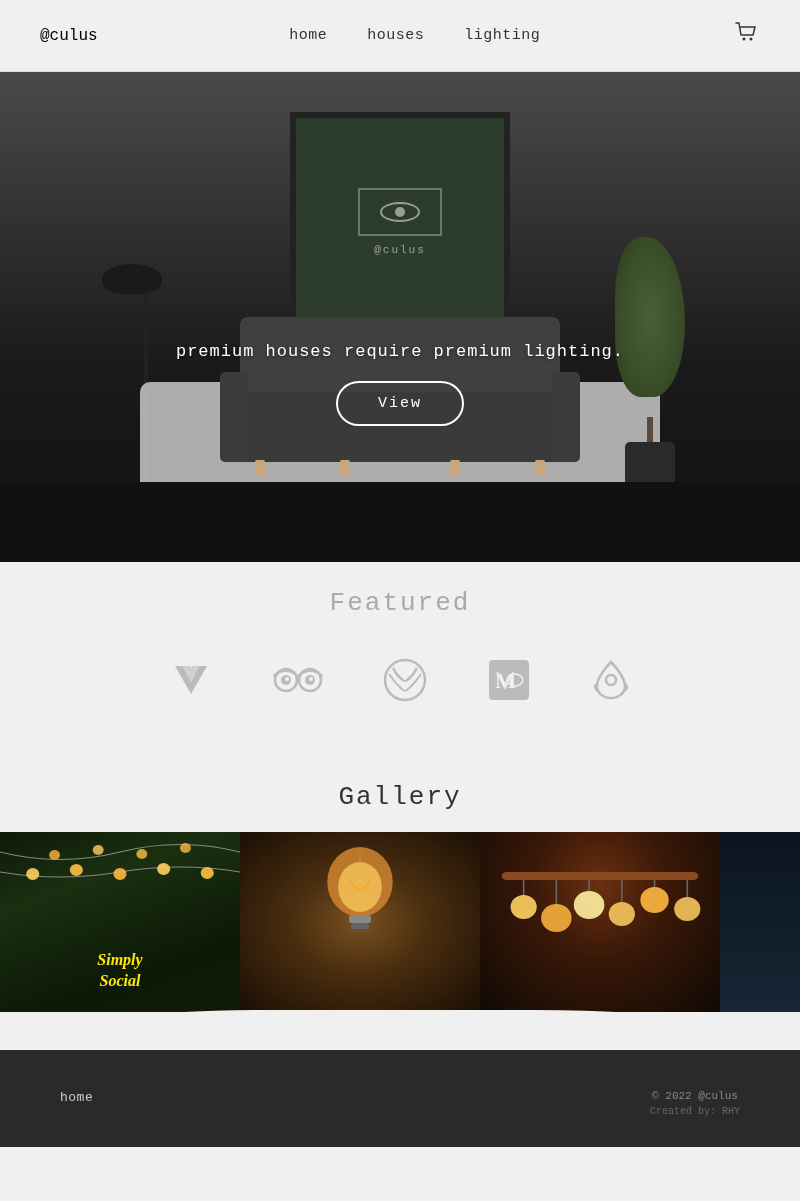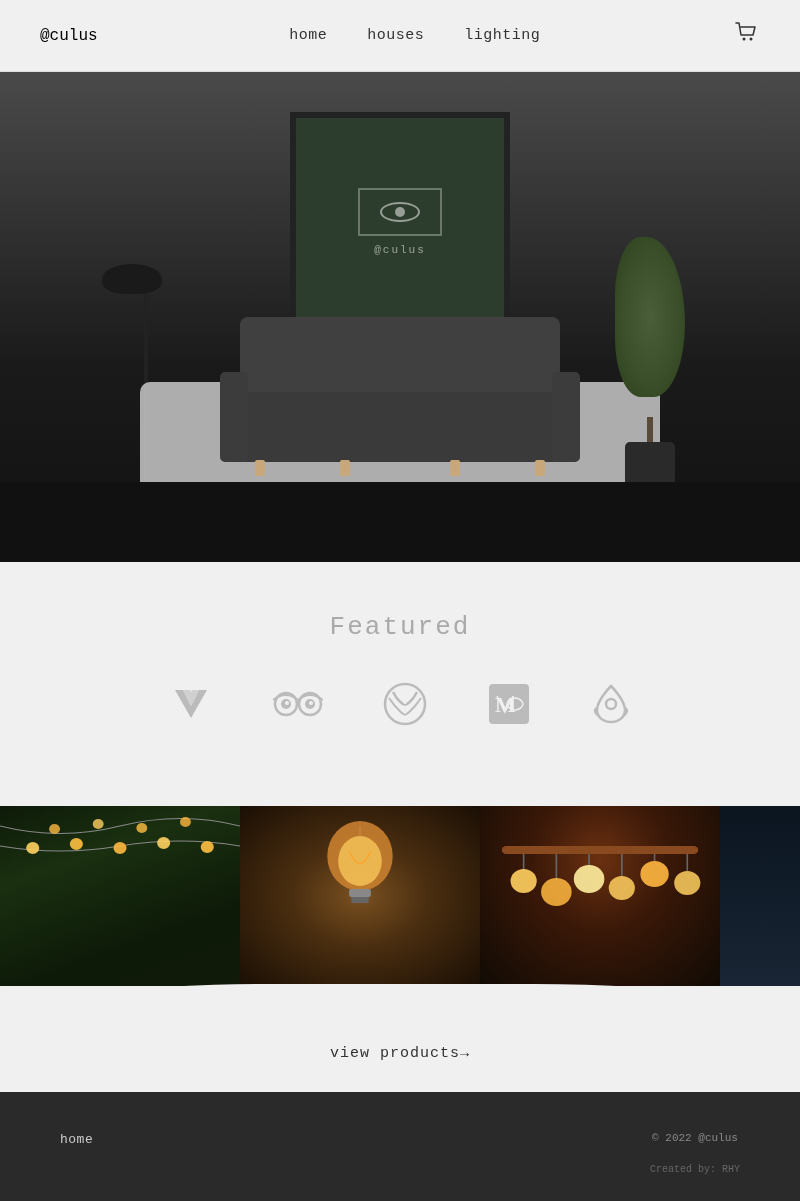--- a/index.html
+++ b/index.html
@@ -259,21 +259,21 @@
       font-family: 'Courier New', monospace;
       font-size: 15px;
       letter-spacing: 2px;
       border-radius: 30px;
       cursor: pointer;
     }
 
     
     .featured-section {
       background: #f0f0f0;
-      padding: 50px 40px 60px;
+      padding: 26px 40px 60px;
       text-align: center;
     }
     .section-title {
       font-size: 26px;
       color: #aaa;
       font-family: 'Courier New', monospace;
       letter-spacing: 2px;
       margin-bottom: 40px;
       font-weight: normal;
     }
@@ -384,21 +384,21 @@
       font-size: 13px;
       letter-spacing: 0.5px;
     }
     .footer-right {
       text-align: center;
     }
     .footer-copyright {
       color: #888;
       font-family: 'Courier New', monospace;
       font-size: 11px;
-      margin-bottom: 20px;
+      margin-bottom: 4px;
     }
     .footer-created {
       color: #666;
       font-family: 'Courier New', monospace;
       font-size: 10px;
     }
   </style>
 </head>
 <body>
 
@@ -448,20 +448,24 @@
   </div>
 
   <div class="hero-tree">
     <div class="tree-leaves"></div>
     <div class="tree-trunk"></div>
     <div class="tree-pot"></div>
   </div>
 
   <div class="hero-floor"></div>
 
+  <div class="hero-content">
+    <div class="hero-tagline">premium houses require premium lighting.</div>
+    <button class="hero-btn">View</button>
+  </div>
 </section>
 
 <section class="featured-section">
   <h2 class="section-title">Featured</h2>
   <div class="featured-logos">
 
     <div class="brand-icon">
       <svg width="44" height="44" viewBox="0 0 44 44" fill="none">
         <path d="M6 8 L22 36 L38 8 L30 8 L22 24 L14 8 Z" fill="#bbb"></path>
         <path d="M14 8 L22 24 L30 8 L23 8 L22 10 L21 8 Z" fill="#d0d0d0"></path>
@@ -501,38 +505,42 @@
         <path d="M20 4 C20 4 6 18 6 28 C6 35 12 40 20 40 C28 40 34 35 34 28 C34 18 20 4 20 4Z" stroke="#bbb" stroke-width="2.5" fill="none"></path>
         <circle cx="20" cy="22" r="5" stroke="#bbb" stroke-width="2.5" fill="none"></circle>
         <path d="M8 34 C4 32 2 28 6 26" stroke="#bbb" stroke-width="2" fill="none"></path>
         <path d="M32 34 C36 32 38 28 34 26" stroke="#bbb" stroke-width="2" fill="none"></path>
       </svg>
     </div>
   </div>
 </section>
 
 <section class="gallery-section">
+  <h2 class="gallery-title">Gallery</h2>
 
   <div class="gallery-strip">
 
     <div class="gallery-img" style="background: linear-gradient(160deg, #0d1a08 0%, #1a3010 30%, #0d1a08 70%, #111a08 100%); position:relative;">
 
       <svg style="position:absolute;top:0;left:0;width:100%;height:100%" viewBox="0 0 220 180" preserveAspectRatio="none">
         <path d="M0 40 Q55 50 110 40 Q165 30 220 40" stroke="#888" stroke-width="1" fill="none"></path>
         <path d="M0 20 Q55 35 110 20 Q165 5 220 20" stroke="#888" stroke-width="1" fill="none"></path>
         <circle cx="30" cy="42" r="6" fill="#ffd060" opacity="0.9"></circle>
         <circle cx="70" cy="38" r="6" fill="#ffc040" opacity="0.9"></circle>
         <circle cx="110" cy="42" r="6" fill="#ffb840" opacity="0.9"></circle>
         <circle cx="150" cy="37" r="6" fill="#ffd060" opacity="0.9"></circle>
         <circle cx="190" cy="41" r="6" fill="#ffc040" opacity="0.9"></circle>
         <circle cx="50" cy="23" r="5" fill="#ffb840" opacity="0.8"></circle>
         <circle cx="90" cy="18" r="5" fill="#ffd060" opacity="0.8"></circle>
         <circle cx="130" cy="22" r="5" fill="#ffc040" opacity="0.8"></circle>
         <circle cx="170" cy="16" r="5" fill="#ffb840" opacity="0.8"></circle>
       </svg>
+      <div class="gallery-overlay">
+        <div class="simply-text" style="font-family: 'Georgia', serif; font-size: 16px; color:#ffe800; font-style:italic; line-height:1.3">Simply<br>Social</div>
+      </div>
     </div>
 
     <div class="gallery-img" style="background: radial-gradient(ellipse at 50% 50%, #7a5020 0%, #4a2e10 40%, #1a0e04 100%); position:relative;">
       <svg style="position:absolute;top:0;left:0;width:100%;height:100%" viewBox="0 0 220 180" preserveAspectRatio="none">
 
         <path d="M110 20 L110 30" stroke="#888" stroke-width="2"></path>
         <ellipse cx="110" cy="50" rx="30" ry="35" fill="#c88030" opacity="0.9"></ellipse>
         <ellipse cx="110" cy="55" rx="20" ry="25" fill="#ffd060" opacity="0.7"></ellipse>
         <rect x="100" y="83" width="20" height="8" rx="2" fill="#888"></rect>
         <rect x="102" y="91" width="16" height="6" rx="1" fill="#666"></rect>
@@ -559,23 +567,20 @@
         <circle cx="190" cy="77" r="12" fill="#ffd060" opacity="0.85"></circle>
       </svg>
     </div>
 
     <div class="gallery-img" style="background: linear-gradient(180deg, #0a1520 0%, #1a2535 100%); position:relative; flex:0 0 80px;">
     </div>
   </div>
 
   <div style="height:40px; background:#f0f0f0; margin-top:-2px; position:relative; z-index:2; border-radius: 50% 50% 0 0 / 60px 60px 0 0;"></div>
 
-  <div class="view-products-wrap">
-    <a class="view-products-link">view products→</a>
-  </div>
 </section>
 
 <footer>
   <div class="footer-links">
     <a>home</a>
 
   </div>
   <div class="footer-right">
     <div class="footer-copyright">© 2022 @culus</div>
     <div class="footer-created">Created by: RHY</div>

